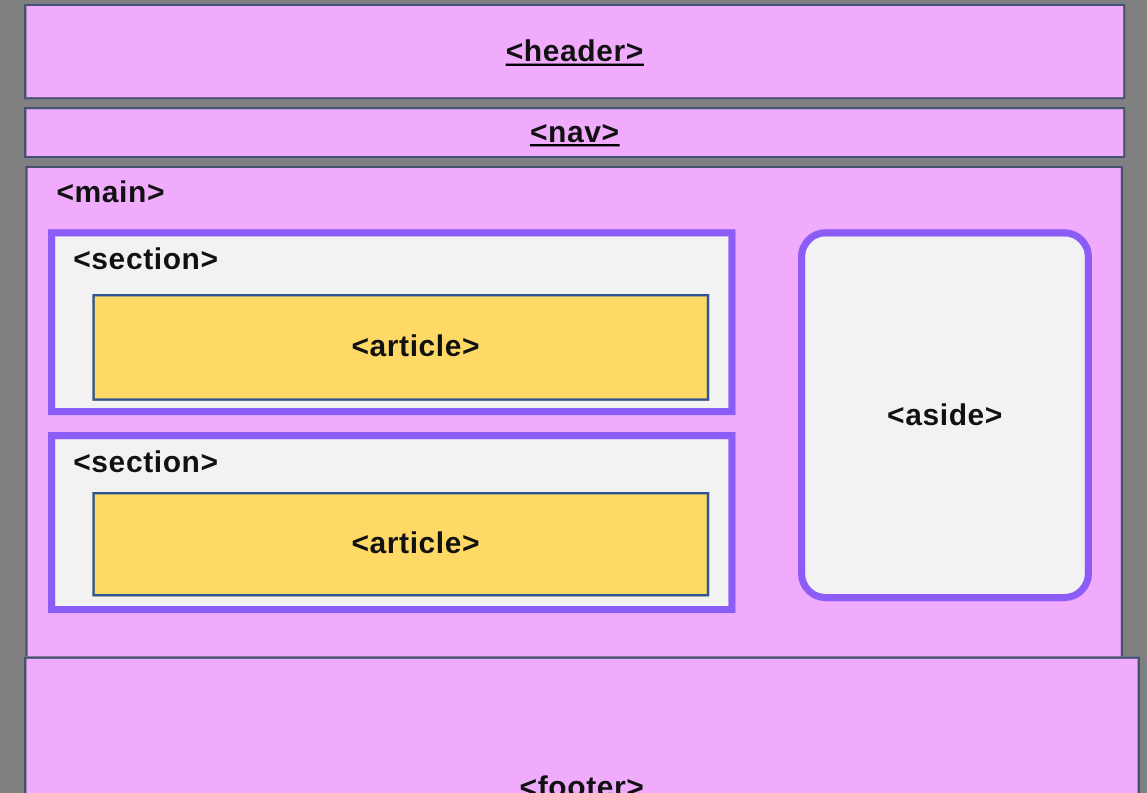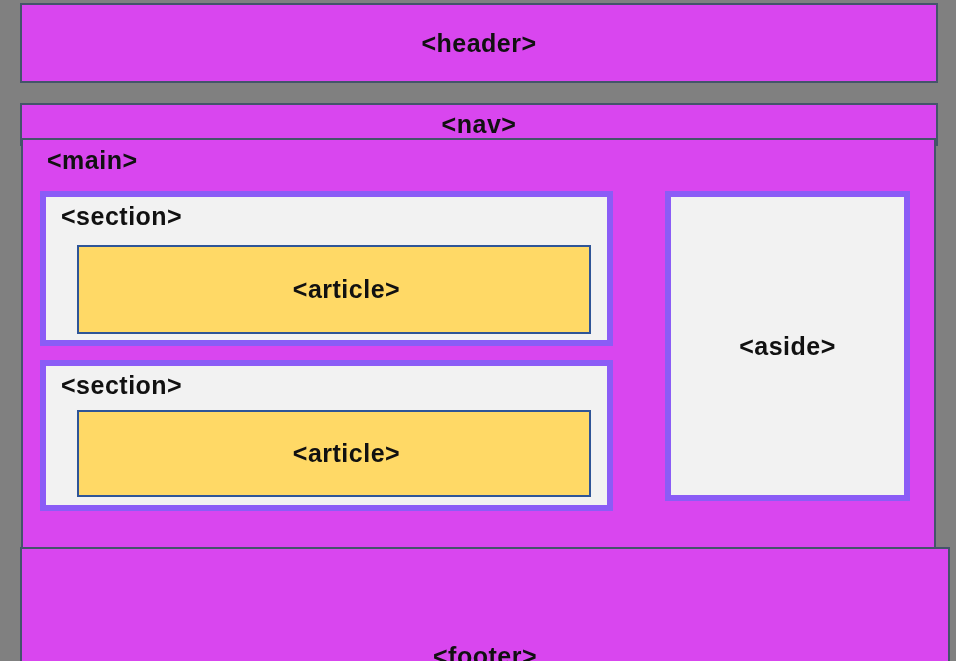--- a/index.html
+++ b/index.html
@@ -9,22 +9,23 @@
     height: 661px;
     background: #808080;
     font-family: "Liberation Sans", "DejaVu Sans", sans-serif;
     overflow: hidden;
   }
   .box {
     position: absolute;
     box-sizing: border-box;
   }
   .outer-box {
-    background: #d946ef;
+    background: #f0abfc;
     border: 2px solid #44546a;
+    text-decoration: underline;
   }
   .inner-box {
     background: #f2f2f2;
     border: 6px solid #8b5cf6;
   }
   .article-box {
     background: #ffd966;
     border: 2px solid #2f5597;
     padding-left: 25px;
   }
@@ -45,26 +46,26 @@
     top: 6px;
     left: 24px;
   }
   .corner-label-section {
     position: absolute;
     top: 5px;
     left: 15px;
   }
   
   #header-box  { left: 20px; top: 3px;   width: 918px; height: 80px;  }
-  #nav-box     { left: 20px; top: 103px;  width: 918px; height: 43px; text-align: center;  }
+  #nav-box     { left: 20px; top: 89px;  width: 918px; height: 43px; text-align: center;  }
   #main-box    { left: 21px; top: 138px; width: 915px; height: 428px; }
   #footer-box  { left: 20px; top: 547px; width: 930px; height: 126px; align-items: flex-end; }
   #section-box-1 { left: 17px;  top: 51px;  width: 573px; height: 155px; }
   #section-box-2 { left: 17px;  top: 220px; width: 573px; height: 151px; }
-  #aside-box     { left: 642px; top: 51px;  width: 245px; height: 310px; }
+  #aside-box     { left: 642px; top: 51px;  width: 245px; height: 310px; border-radius: 23px; }
   #article-box-1 { left: 31px; top: 48px; width: 514px; height: 89px; }
   #article-box-2 { left: 31px; top: 44px; width: 514px; height: 87px; }
 </style>
 </head>
 <body>
 
 <div id="canvas">
 
   <div id="header-box" class="box outer-box center-label">
     <span class="tag-label">&lt;header&gt;</span>

